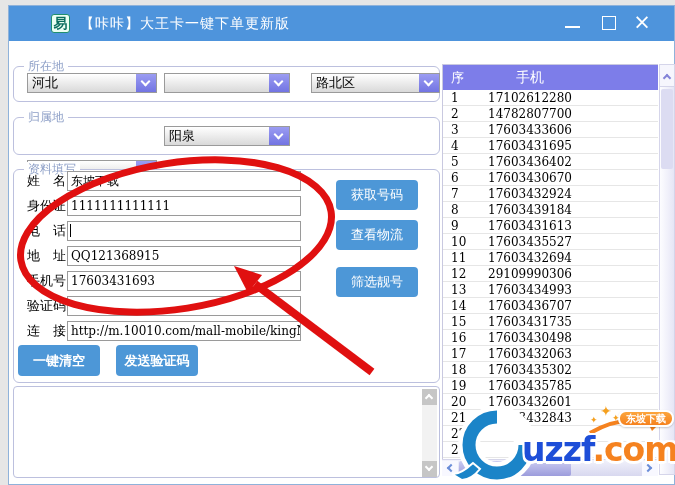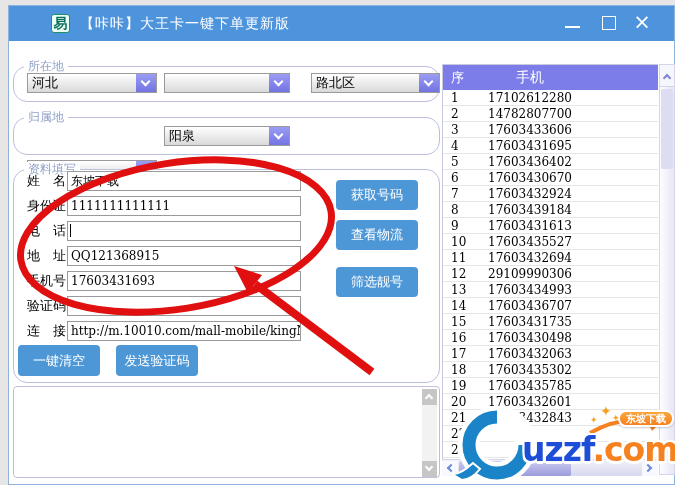--- a/index.html
+++ b/index.html
@@ -17,21 +17,21 @@
   #app-title { position:absolute; left:71px; top:0; height:35px; line-height:35px; color:#fff;
                font-size:14px; letter-spacing:1px; }
   .win-btn { position:absolute; top:4px; width:30px; height:27px; cursor:pointer; }
   #btn-min  { left:548px; } #btn-max { left:585px; } #btn-close { left:618px; }
   #btn-min .bar { position:absolute; left:8px; top:16px; width:15px; height:2px; background:#fff; }
   #btn-max .box { position:absolute; left:8px; top:6px; width:14px; height:14px; border:1px solid #fff; }
   #btn-close .x { position:absolute; left:0; top:0; width:30px; height:27px; color:#fff;
                   font-size:21px; line-height:25px; text-align:center; font-family:"DejaVu Sans",sans-serif; }
 
   
-  .groupbox { position:absolute; border:1px solid #bcc0de; border-radius:14px; background:#fff; }
+  .groupbox { position:absolute; border:1px solid #bcc0de; border-radius:6px; background:#fff; }
   .group-label { position:absolute; top:-8px; left:10px; background:#fff; padding:0 4px;
                  color:#8d9fc7; font-size:12px; line-height:14px; }
   #grp-location    { left:4px;  top:60px;  width:427px; height:36px; }
   #grp-attribution { left:4px;  top:111px; width:427px; height:38px;padding-left:24px; }
   #grp-form        { left:4px;  top:163px; width:427px; height:214px; }
 
   
   .combo { position:absolute; height:20px; border:1px solid #9a9a9a;
            background:linear-gradient(#ffffff,#d9d9d9); }
   .combo .val { position:absolute; left:4px; top:0; right:22px; line-height:18px; font-size:13px;
@@ -46,21 +46,21 @@
   .field-label { position:absolute; left:13px; top:1px; font-size:13px; color:#000; width:44px; }
   .field-input { position:absolute; left:53px; top:0; width:234px; height:20px;
                  border:1px solid #9a9a9a; background:#fff; font-size:12px; line-height:18px;
                  padding:0 3px; white-space:nowrap; overflow:hidden; font-family:"DejaVu Serif",serif; }
   .caret { position:absolute; left:56px; top:3px; width:1px; height:13px; background:#000; }
 
   
   .blue-btn { position:absolute; background:#4d97d7; border-radius:4px; color:#fff;
               font-size:13px; text-align:center; cursor:pointer; }
   .side-btn   { left:322px; width:82px; height:30px; line-height:30px; }
-  .bottom-btn { top:339px; height:31px; line-height:31px; }
+  .bottom-btn { top:339px; height:31px; line-height:31px;font-weight:bold; }
 
   
   #bottom-box { left:4px; top:380px; width:427px; height:92px; border-radius:4px; }
   .gsb { position:absolute; right:2px; width:15px; background:#f2f2f2; }
   .gsb-btn { position:absolute; left:0; width:15px; height:16px; background:#c6c6c6; }
   .gsb-btn .chev { position:absolute; left:4px; width:6px; height:6px;
                    border-right:2px solid #fff; border-bottom:2px solid #fff; }
   .chev-up   { top:6px; transform:rotate(-135deg); }
   .chev-down { top:3px; transform:rotate(45deg); }
 

